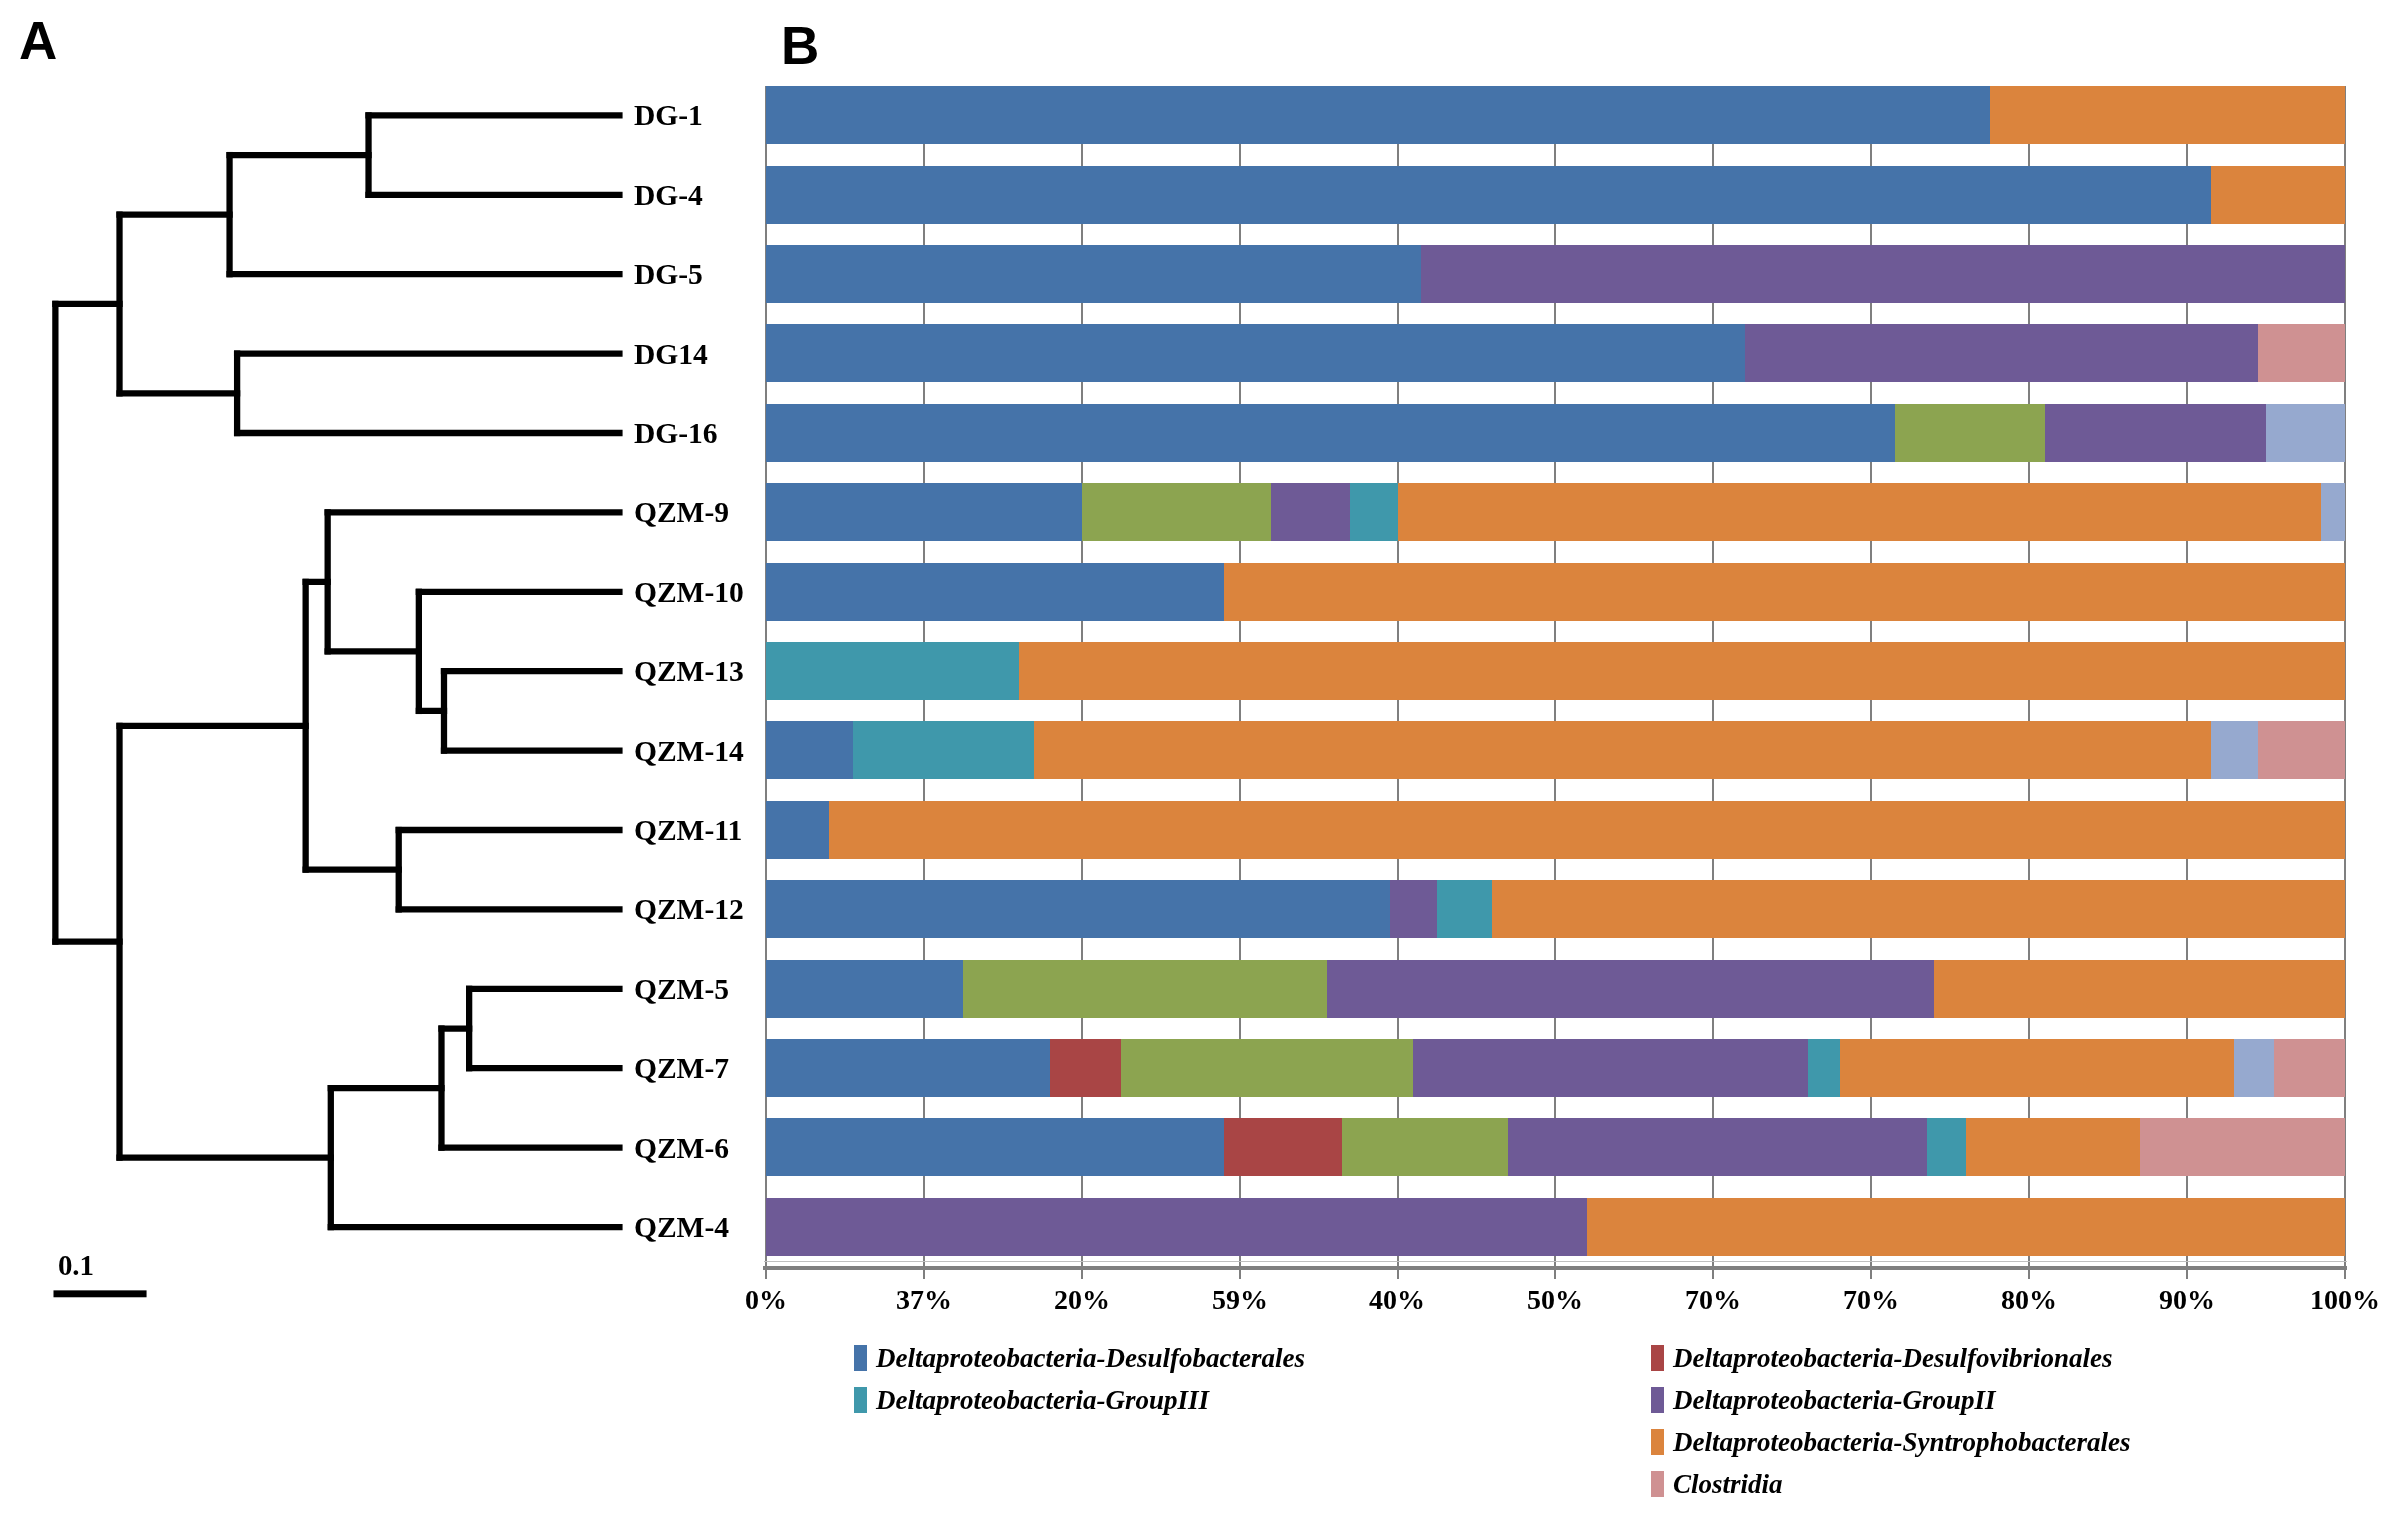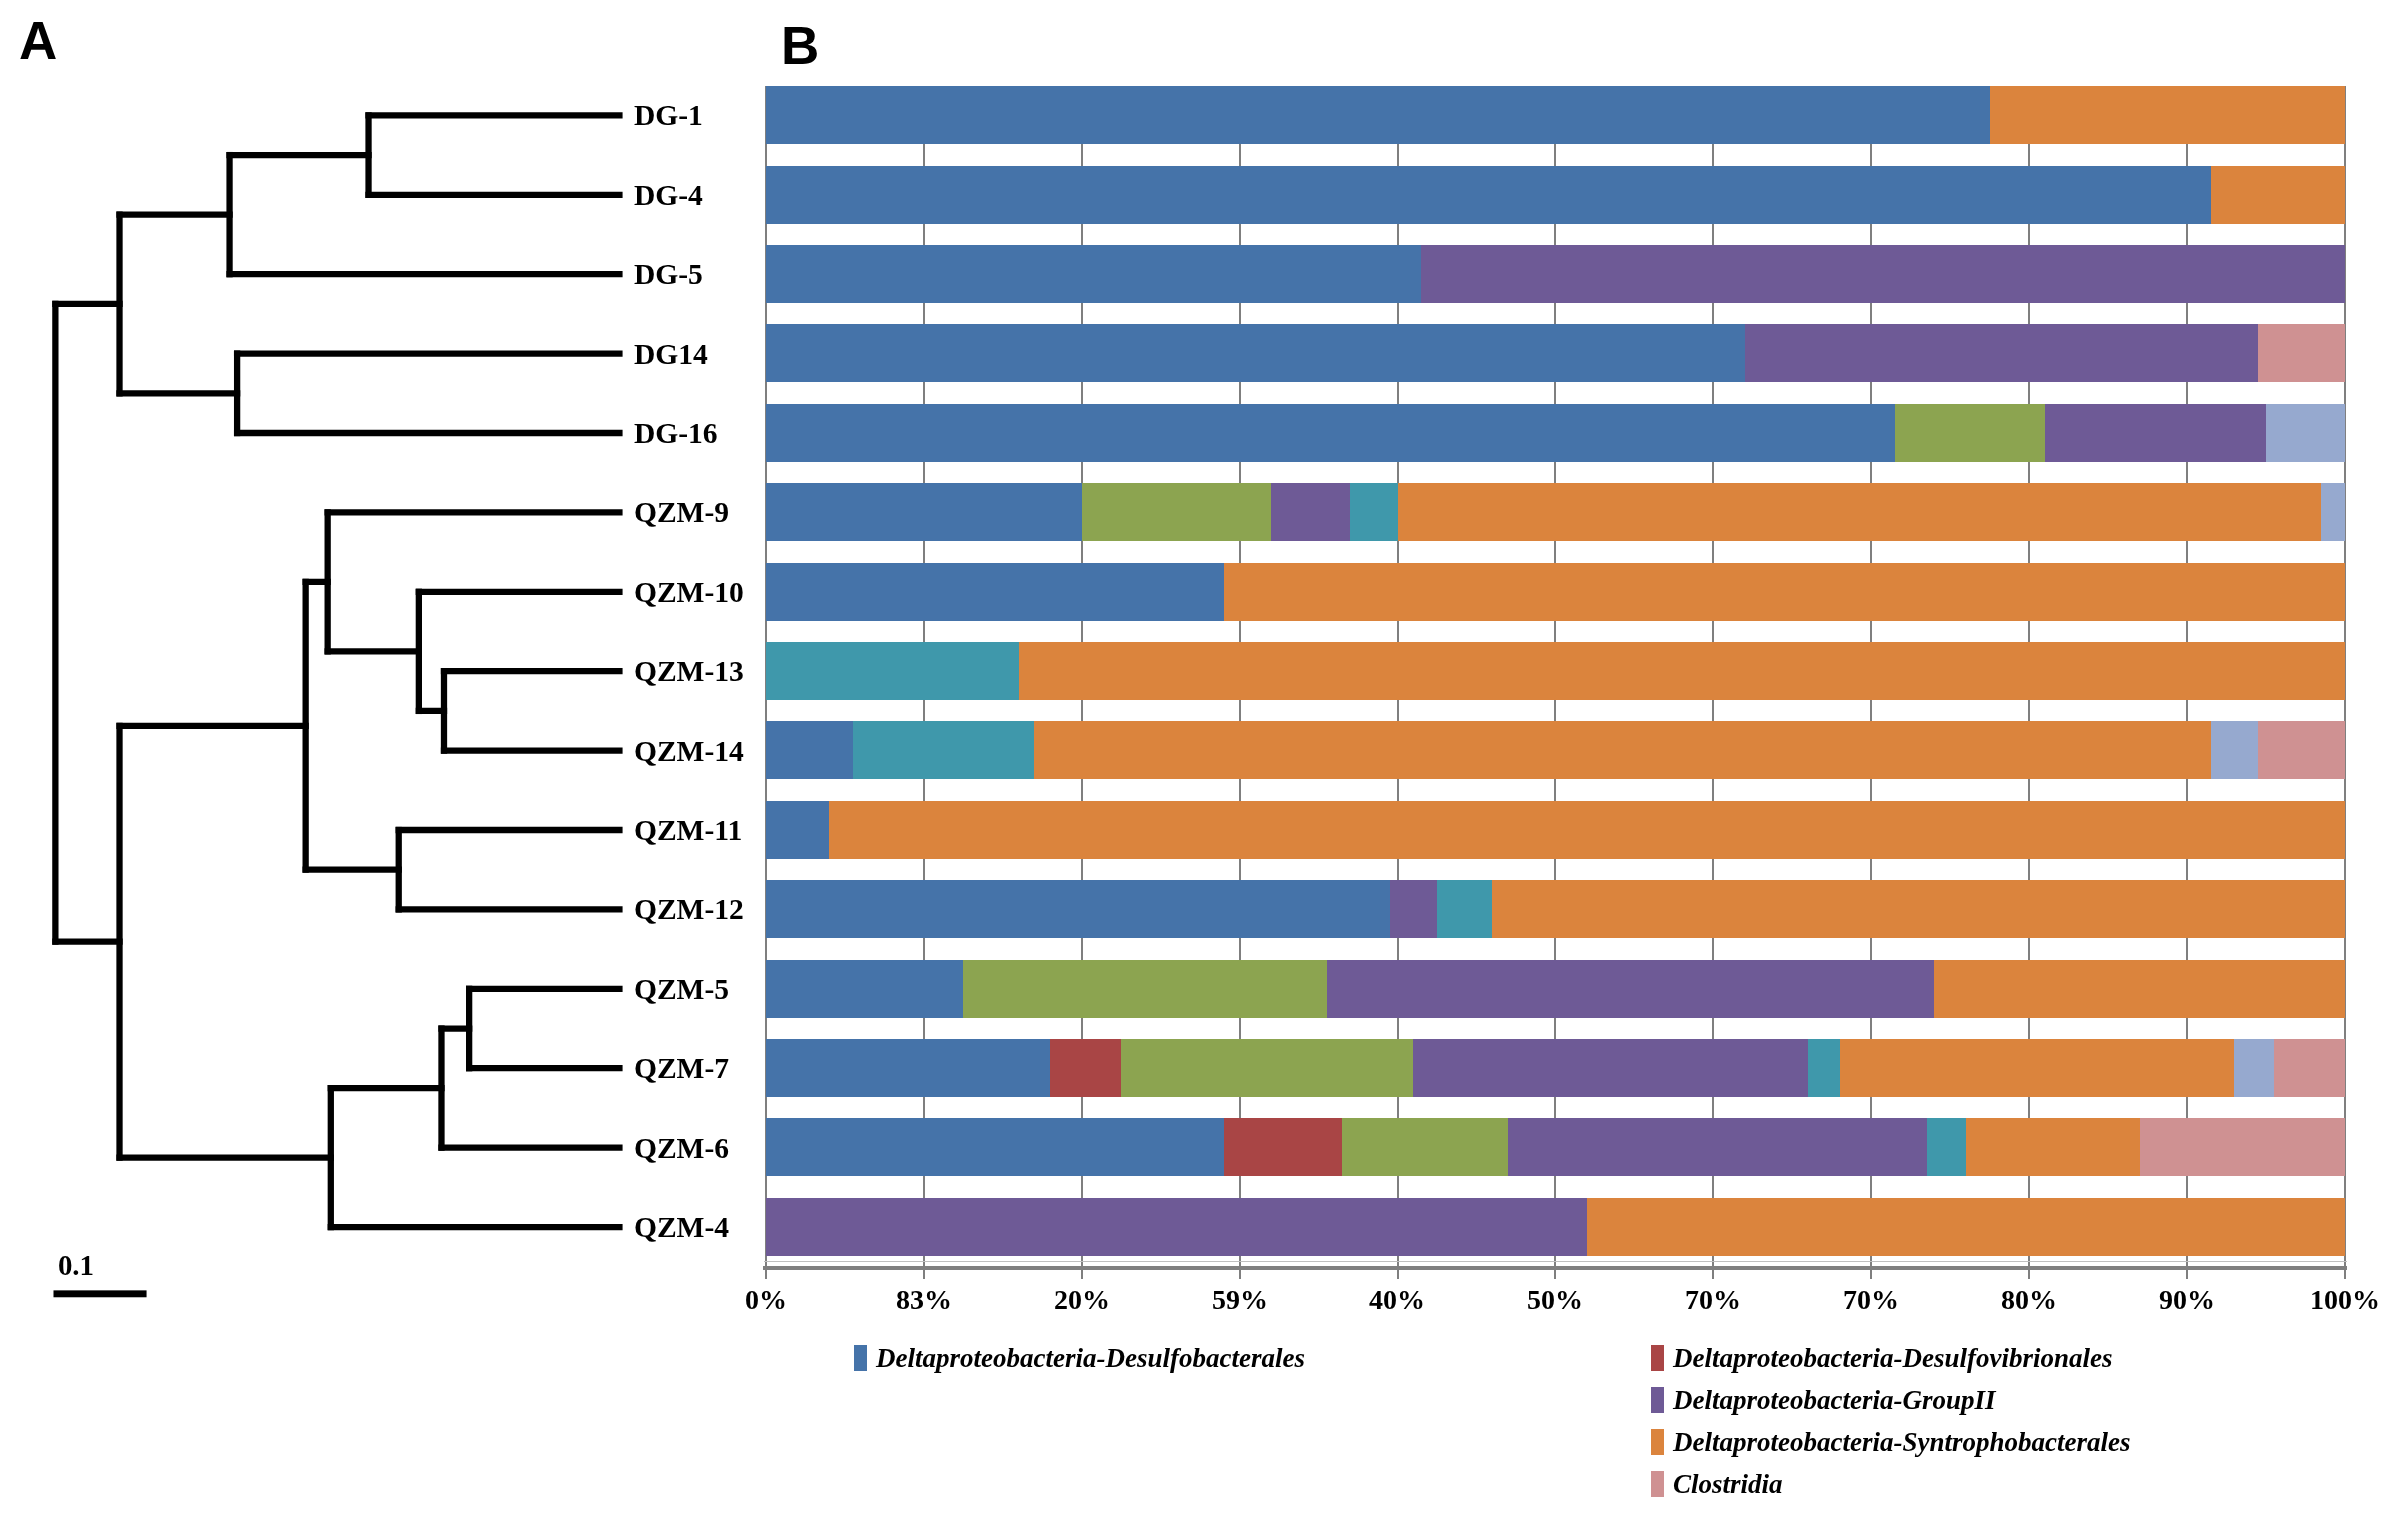--- a/index.html
+++ b/index.html
@@ -95,21 +95,21 @@
       <rect x="85" y="2052" width="148" height="11" fill="#000000"></rect>
       <text x="92" y="2028" class="scalebar-label">0.1</text>
     </svg>
 
   <div id="plot">
       <div class="gridline" style="left: 765px; top: 86px; width: 1.9px; height: 1180px;"></div>
       <div class="axis-tick" style="left: 765px; top: 1270px; width: 1.9px; height: 9.4px;"></div>
       <div class="tick-label" style="left: 766px; top: 1284px;">0%</div>
       <div class="gridline" style="left: 923px; top: 86px; width: 1.9px; height: 1180px;"></div>
       <div class="axis-tick" style="left: 923px; top: 1270px; width: 1.9px; height: 9.4px;"></div>
-      <div class="tick-label" style="left: 924px; top: 1284px;">83%</div>
+      <div class="tick-label" style="left: 924px; top: 1284px;">37%</div>
       <div class="gridline" style="left: 1081px; top: 86px; width: 1.9px; height: 1180px;"></div>
       <div class="axis-tick" style="left: 1081px; top: 1270px; width: 1.9px; height: 9.4px;"></div>
       <div class="tick-label" style="left: 1082px; top: 1284px; text-align: right;">20%</div>
       <div class="gridline" style="left: 1239px; top: 86px; width: 1.9px; height: 1180px;"></div>
       <div class="axis-tick" style="left: 1239px; top: 1270px; width: 1.9px; height: 9.4px;"></div>
       <div class="tick-label" style="left: 1240px; top: 1284px;">59%</div>
       <div class="gridline" style="left: 1397px; top: 86px; width: 1.9px; height: 1180px;"></div>
       <div class="axis-tick" style="left: 1397px; top: 1270px; width: 1.9px; height: 9.4px;"></div>
       <div class="tick-label" style="left: 1397px; top: 1284px;">40%</div>
       <div class="gridline" style="left: 1554px; top: 86px; width: 1.9px; height: 1180px;"></div>
@@ -218,20 +218,24 @@
         <div class="bar-seg" style="width: 48%; background: rgb(219, 132, 61);"></div>
       </div>
     </div>
 
   <div id="legend">
       <div class="legend-col" style="width: 797px; text-align: center;">
         <div class="legend-item">
           <div class="legend-swatch" style="background: rgb(69, 115, 169);"></div>
           <div class="legend-text">Deltaproteobacteria-Desulfobacterales</div>
         </div>
+        <div class="legend-item">
+          <div class="legend-swatch" style="background: rgb(63, 152, 171);"></div>
+          <div class="legend-text">Deltaproteobacteria-GroupIII</div>
+        </div>
       </div>
       <div class="legend-col" style="width: 797px;">
         <div class="legend-item">
           <div class="legend-swatch" style="background: rgb(169, 69, 69);"></div>
           <div class="legend-text">Deltaproteobacteria-Desulfovibrionales</div>
         </div>
         <div class="legend-item">
           <div class="legend-swatch" style="background: rgb(110, 90, 150);"></div>
           <div class="legend-text">Deltaproteobacteria-GroupII</div>
         </div>

